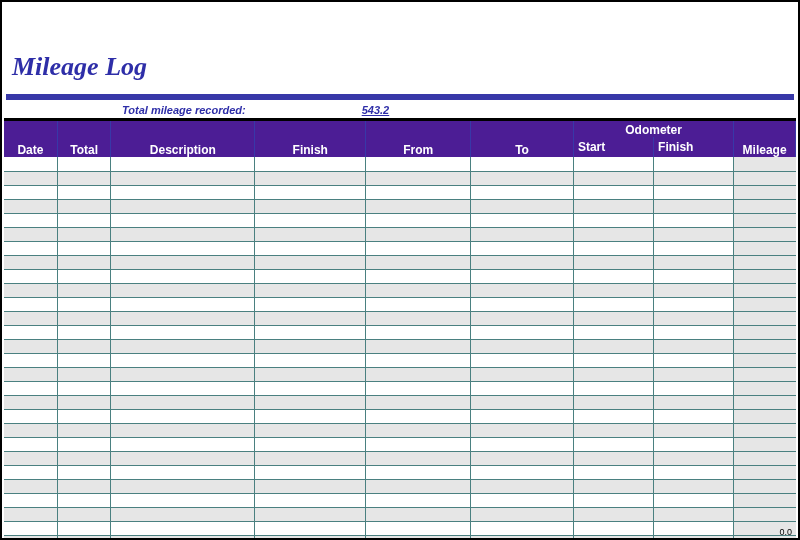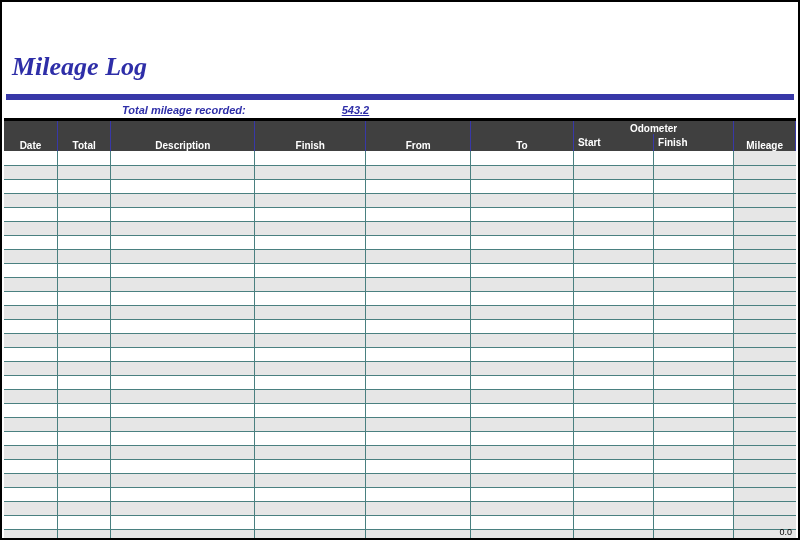--- a/index.html
+++ b/index.html
@@ -33,40 +33,40 @@
       font-size: 11px;
       font-weight: bold;
       font-style: italic;
       color: #2e2ea8;
       gap: 16px;
     }
     .summary-label {
       margin-left: 110px;
     }
     .summary-value {
-      margin-left: 80px;
+      margin-left: 100px;
       text-decoration: underline;
     }
     .black-bar {
       height: 3px;
       background: #000;
       margin: 0 2px;
     }
     .table-wrapper {
       margin: 0 2px;
     }
     table {
       width: 100%;
       border-collapse: collapse;
       table-layout: fixed;
     }
     thead th {
-      background: #404040;
+      background: #4c1d95;
       color: #fff;
-      font-size: 10px;
+      font-size: 12px;
       font-weight: bold;
       text-align: left;
       padding: 3px 4px;
       border-right: 1px solid #3838a8;
       vertical-align: bottom;
     }
     thead tr.header-top th {
       text-align: center;
       padding: 2px 4px 0 4px;
     }

